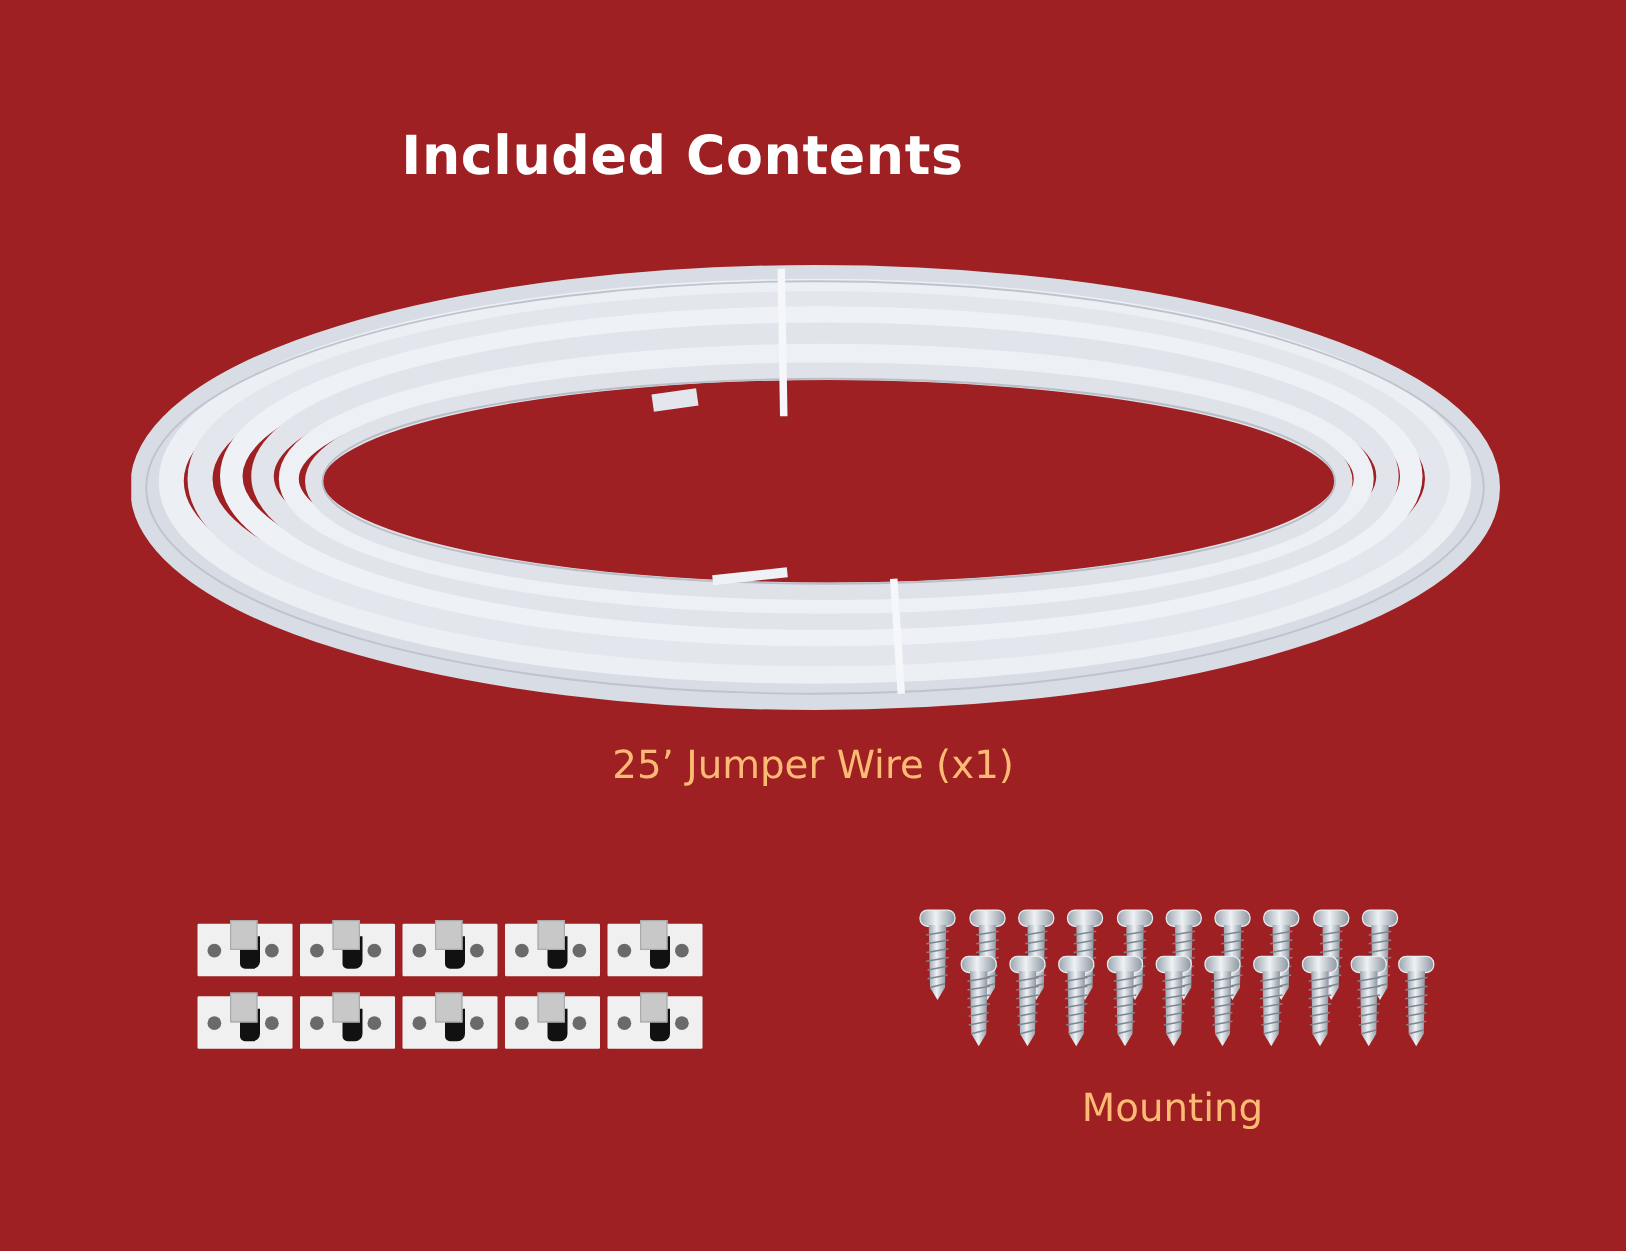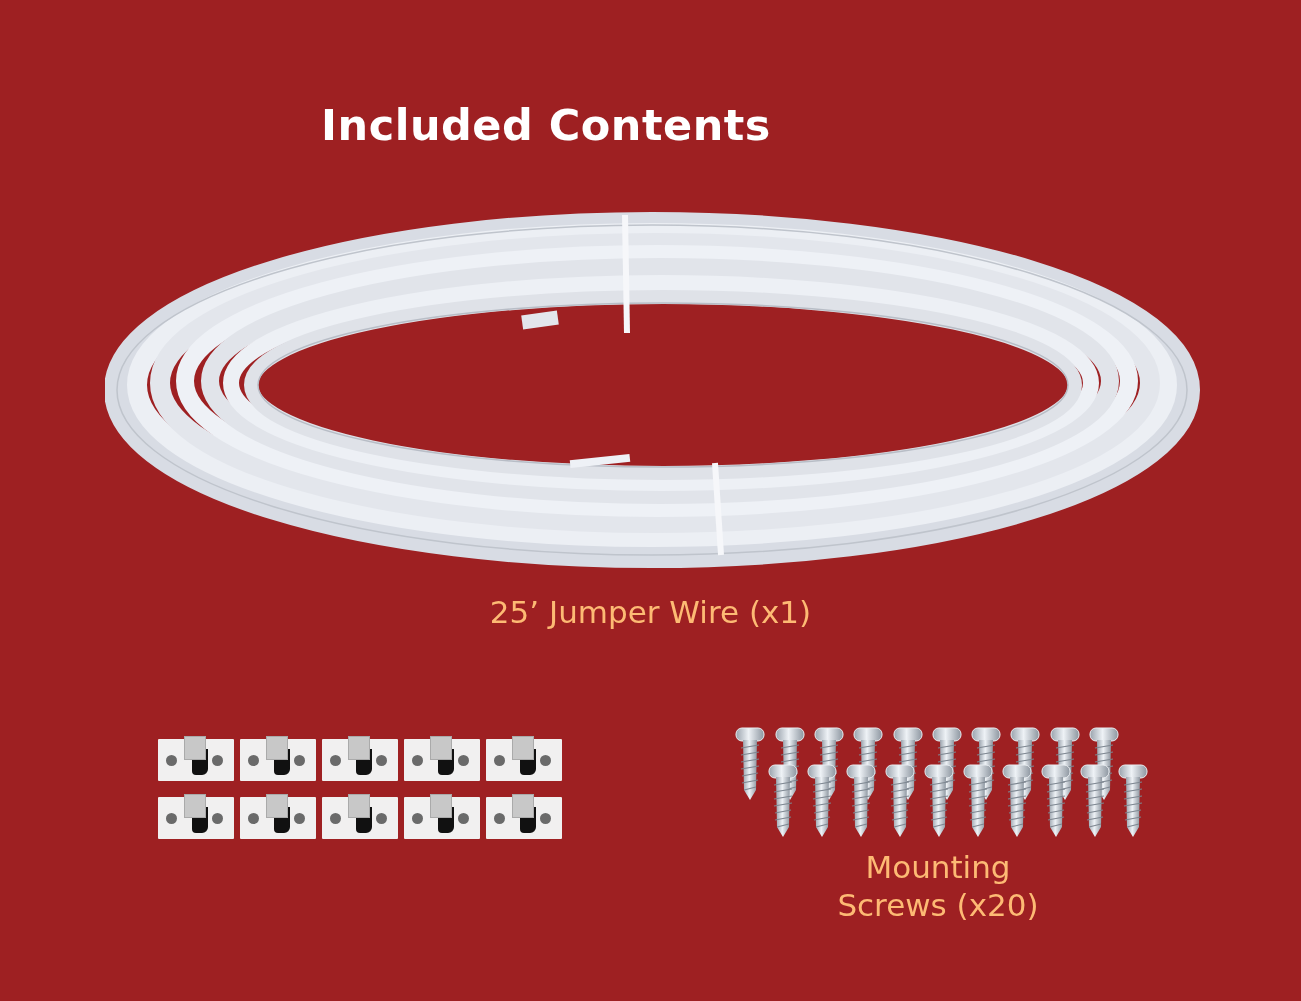--- a/index.html
+++ b/index.html
@@ -19,21 +19,21 @@
   .coil {
     position: absolute; left: 105px; top: 205px; width: 1095px; height: 365px;
   }
   .caption {
     position: absolute; color: #fdba74; text-align: center;
     font-size: 31px; font-weight: 400; line-height: 38px;
     font-family: "DejaVu Sans", sans-serif;
   }
   .cap-wire { left: 0; width: 1301px; top: 593px; }
   .cap-clips { left: 157px; width: 400px; top: 868px; }
-  .cap-screws { left: 738px; width: 400px; top: 848px; }
+  .cap-screws { left: 738px; width: 400px; top: 868px; }
   .clips { position: absolute; left: 158px; top: 739px; width: 412px; height: 102px; }
   .clip {
     position: absolute; width: 76px; height: 42px; background: #f1f0f0;
     border-radius: 1px;
   }
   .clip .hole {
     position: absolute; top: 16px; width: 11px; height: 11px; border-radius: 50%;
     background: #6a6a6a;
   }
   .clip .hole.l { left: 8px; }
@@ -177,14 +177,13 @@
   <use href="#screw" x="211" y="45"></use>
   <use href="#screw" x="250" y="45"></use>
   <use href="#screw" x="289" y="45"></use>
   <use href="#screw" x="328" y="45"></use>
   <use href="#screw" x="367" y="45"></use>
   <use href="#screw" x="405" y="45"></use>
 </svg>
 
 <div class="caption cap-screws">
   <div>Mounting</div>
-  <div>Screws (x20)</div>
 </div>
 
 </body></html>

